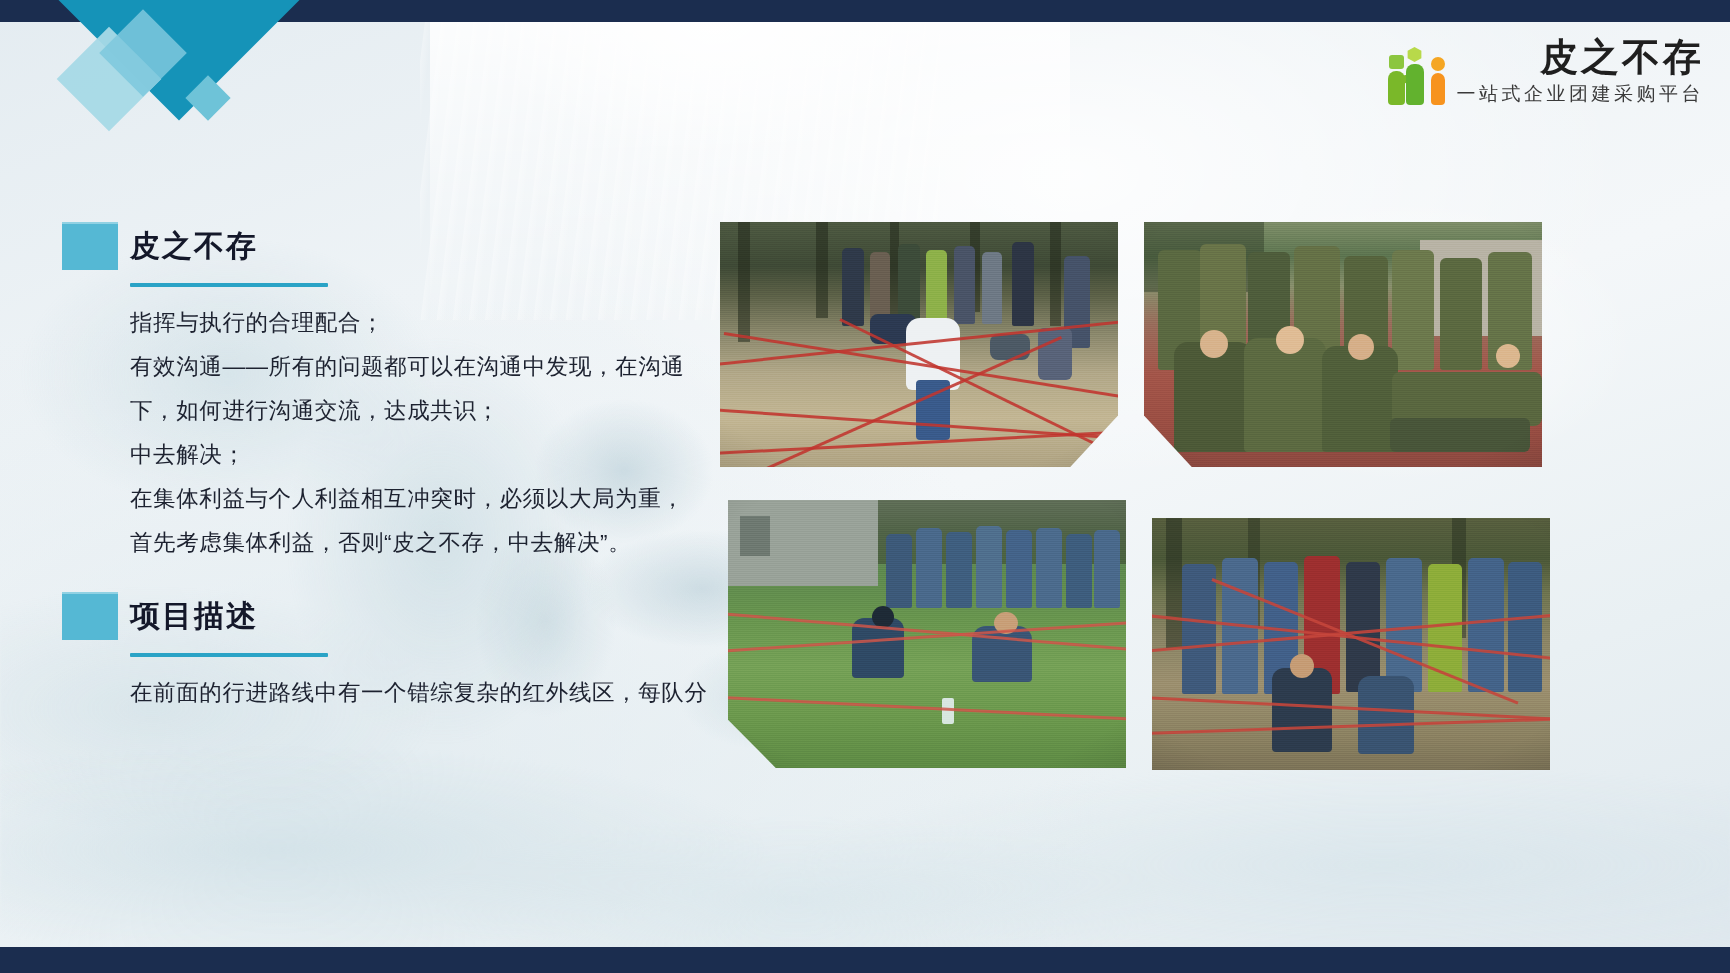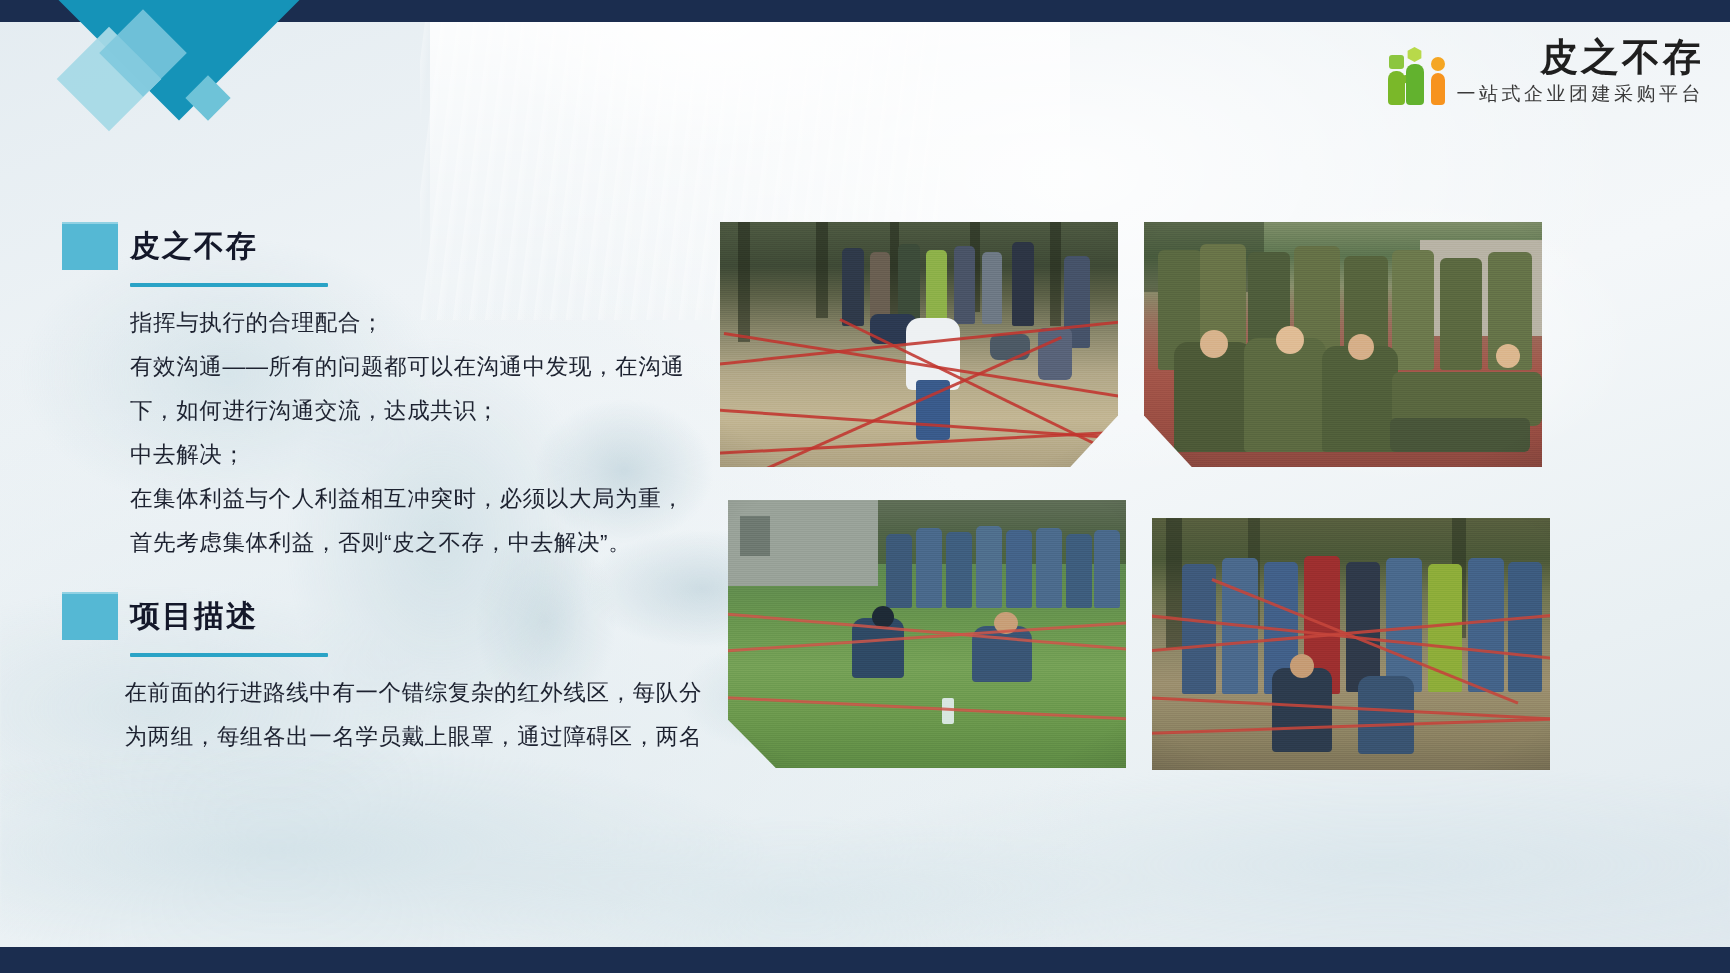--- a/index.html
+++ b/index.html
@@ -239,23 +239,22 @@
       <div>首先考虑集体利益，否则“皮之不存，中去解决”。</div>
     </div>
   </div>
 
   <div class="sec" style="left:62px;top:592px;width:640px;">
     <div class="sec-head">
       <div class="sec-chip"></div>
       <div class="sec-title">项目描述</div>
     </div>
     <div class="rule" style="margin-left:68px;width:198px;"></div>
-    <div class="body-text" style="margin-top:14px;text-align:right;">
+    <div class="body-text" style="margin-left:68px;margin-top:14px;">
       <div>在前面的行进路线中有一个错综复杂的红外线区，每队分</div>
-      <div>为两组，每组各出一名学员戴上眼罩，通过障碍区，两名</div>
     </div>
   </div>
 
   <div class="photos">
 
     <div class="ph ph-1">
       <div class="p1-bg"></div>
       <div class="p1-tree" style="left:18px;"></div>
       <div class="p1-tree" style="left:96px;height:96px;"></div>
       <div class="p1-tree" style="left:170px;height:108px;width:9px;"></div>

